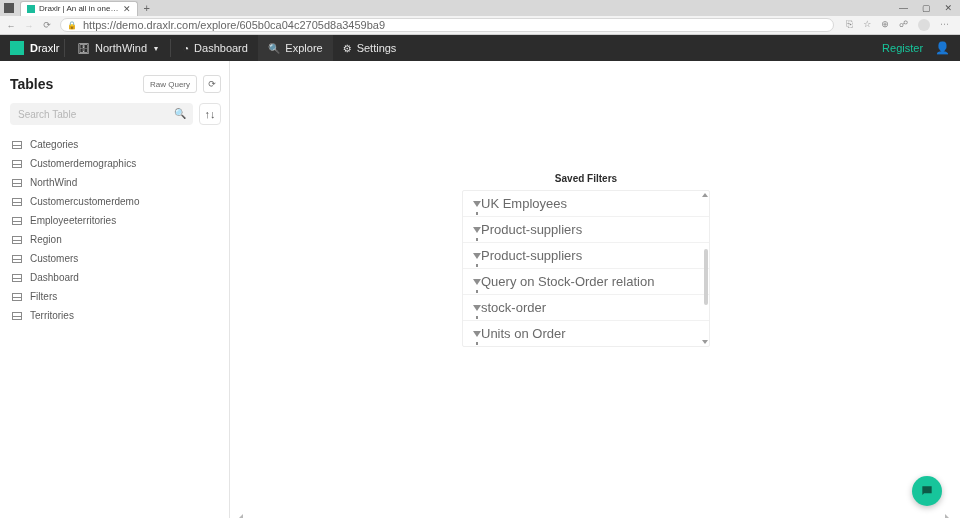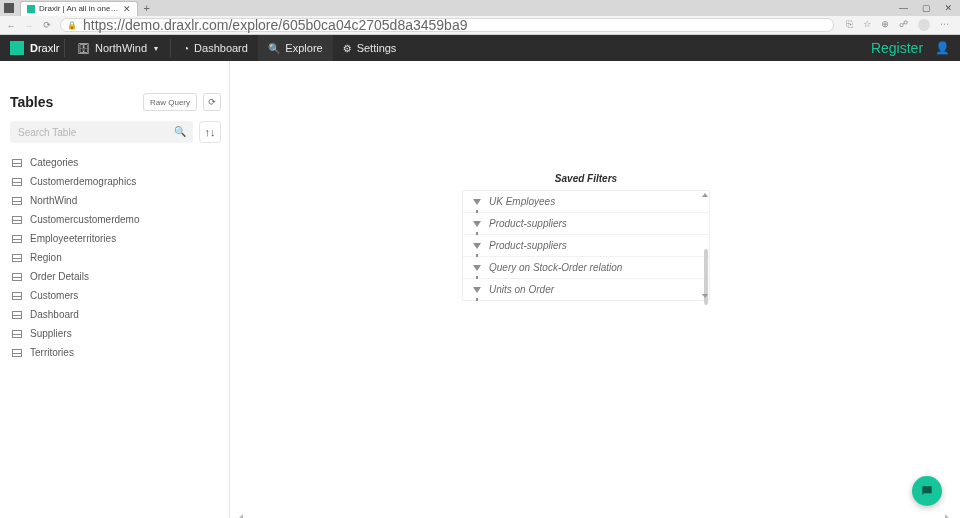--- a/index.html
+++ b/index.html
@@ -14,54 +14,54 @@
   .titlebar .tab-close { font-size: 9px; color: #555; cursor: pointer; }
   .titlebar .new-tab { margin-left: 6px; color: #666; cursor: pointer; font-size: 11px; }
   .titlebar .win-controls { margin-left: auto; display: flex; gap: 14px; color: #555; font-size: 9px; padding-right:4px;}
   .titlebar .win-controls span { cursor: pointer; }
 
   .addrbar { height: 19px; background: #f3f3f3; border-bottom: 1px solid #d0d0d0; display: flex; align-items: center; padding: 0 6px; gap: 8px; font-size: 9px; color: #555; }
   .addrbar .nav-ico { width: 10px; text-align: center; color: #888; cursor: pointer; }
   .addrbar .nav-ico.disabled { color: #ccc; }
   .addrbar .url-wrap { flex: 1; display: flex; align-items: center; gap: 6px; background: #fff; border: 1px solid #d8d8d8; border-radius: 10px; height: 14px; padding: 0 6px; }
   .addrbar .url-wrap .lock { font-size: 8px; color: #666; }
-  .addrbar .url { font-size: 14px; color: #666; white-space: nowrap; overflow: hidden; }
+  .addrbar .url { font-size: 11px; color: #666; white-space: nowrap; overflow: hidden; }
   .addrbar .right-icons { display: flex; gap: 10px; padding: 0 4px; color: #888; }
   .addrbar .right-icons span { cursor: pointer; }
   .addrbar .avatar { width: 12px; height: 12px; border-radius: 50%; background: #ddd; }
   .addrbar .menu-dots { letter-spacing: 1px; }
 
   
   .appnav { height: 26px; background: #2c2c2c; color: #fff; display: flex; align-items: center; padding: 0 10px; font-size: 11px; position: relative; }
   .appnav .logo { width: 14px; height: 14px; background: #17c59b; margin-right: 6px; }
   .appnav .brand { font-weight: 400; margin-right: 3px; }
   .appnav .brand b { font-weight: 700; }
   .appnav .navlink { display: flex; align-items: center; gap: 5px; padding: 0 10px; height: 26px; cursor: pointer; color: #e6e6e6; }
   .appnav .navlink.active { background: rgba(255,255,255,0.05); }
   .appnav .nav-ico-sm { font-size: 10px; }
   .appnav .caret { font-size: 8px; margin-left: 2px; }
   .appnav .sep { width: 1px; height: 18px; background: #444; margin: 0 2px; }
   .appnav .right { margin-left: auto; display: flex; align-items: center; gap: 12px; }
-  .appnav .register { color: #17c59b; font-size: 14px; cursor: pointer; }
+  .appnav .register { color: #17c59b; font-size: 11px; cursor: pointer; }
   .appnav .user-ico { color: #17c59b; font-size: 12px; }
 
   
   .hscroll-top, .hscroll-bot { position: absolute; right: 0; height: 4px; left: 230px; }
   .hscroll-top { top: 61px; }
   .hscroll-bot { bottom: 0; }
   .hscroll-top::before, .hscroll-top::after, .hscroll-bot::before, .hscroll-bot::after {
     content: ""; position: absolute; width: 5px; height: 5px; border: 4px solid transparent;
   }
   .hscroll-top::before, .hscroll-bot::before { left: 0; border-right-color: #b8b8b8; }
   .hscroll-top::after, .hscroll-bot::after { right: 2px; border-left-color: #b8b8b8; }
 
   
   .main { display: flex; height: calc(518px - 16px - 19px - 26px); position: relative; }
 
-  .sidebar { width: 230px; border-right: 1px solid #e4e4e4; padding: 32px 8px 8px 10px; background: #fff; overflow: hidden; position: relative; }
+  .sidebar { width: 230px; border-right: 1px solid #e4e4e4; padding: 14px 8px 8px 10px; background: #fff; overflow: hidden; position: relative; }
   .sidebar .sb-head { display: flex; align-items: center; justify-content: space-between; margin-bottom: 10px; }
   .sidebar .sb-title { font-size: 14px; font-weight: 700; color: #222; }
   .sidebar .sb-actions { display: flex; gap: 6px; }
   .sidebar .btn-raw { font-size: 8px; color: #666; border: 1px solid #dcdcdc; background: #fff; border-radius: 3px; padding: 3px 6px; cursor: pointer; }
   .sidebar .btn-refresh { width: 18px; height: 18px; border: 1px solid #dcdcdc; border-radius: 3px; display: flex; align-items: center; justify-content: center; font-size: 9px; color: #666; cursor: pointer; background:#fff;}
 
   .search-row { display: flex; gap: 6px; margin-bottom: 10px; }
   .search-box { flex: 1; position: relative; }
   .search-box input { width: 100%; height: 22px; border: none; background: #f2f2f2; border-radius: 4px; padding: 0 24px 0 8px; font-size: 10px; color: #333; outline: none; }
   .search-box input::placeholder { color: #b6b6b6; }
@@ -69,25 +69,25 @@
   .sort-btn { width: 22px; height: 22px; border: 1px solid #e4e4e4; border-radius: 4px; display: flex; align-items: center; justify-content: center; font-size: 11px; color: #555; cursor: pointer; background:#fff;}
 
   .table-list { list-style: none; }
   .table-list li { display: flex; align-items: center; gap: 8px; padding: 4px 2px; font-size: 10px; color: #5a5a5a; cursor: pointer; }
   .table-list li .tbl-ico { width: 10px; height: 8px; display: inline-block; position: relative; }
   .table-list li .tbl-ico::before { content:""; position:absolute; inset:0; border:1px solid #8a8a8a; }
   .table-list li .tbl-ico::after { content:""; position:absolute; left:0; right:0; top:50%; height:0; border-top:1px solid #8a8a8a; }
 
   .content { flex: 1; position: relative; background: #fff; }
 
-  .saved-panel { position: absolute; left: 232px; top: 112px; width: 248px; font-style: italic; }
+  .saved-panel { position: absolute; left: 232px; top: 112px; width: 248px; }
   .saved-title { font-size: 10px; font-weight: 700; color: #2c2c2c; text-align: center; margin-bottom: 6px; }
   .saved-box { position: relative; border: 1px solid #eee; border-radius: 2px; background: #fff; }
   .saved-list { list-style: none; }
-  .saved-list li { display: flex; align-items: center; gap: 8px; padding: 5px 10px; font-size: 10px; color: #6a6a6a; border-bottom: 1px solid #f1f1f1; cursor: pointer; }
+  .saved-list li { display: flex; align-items: center; padding: 5px 10px; font-size: 13px; color: #6a6a6a; border-bottom: 1px solid #f1f1f1; cursor: pointer; }
   .saved-list li:last-child { border-bottom: none; }
   .filter-ico { display:inline-block; width:0; height:0; border-left:4px solid transparent; border-right:4px solid transparent; border-top:6px solid #8e8e8e; position: relative; }
   .filter-ico::after { content:""; position:absolute; left:-1px; top:5px; width:2px; height:3px; background:#8e8e8e; }
   .sb-scroll { position:absolute; right:1px; top:58px; width:4px; height:56px; background:#d0d0d0; border-radius:2px; }
   .sb-arrow-up, .sb-arrow-dn { position:absolute; right:1px; width:0; height:0; border-left:3px solid transparent; border-right:3px solid transparent; }
   .sb-arrow-up { top:2px; border-bottom:4px solid #9a9a9a; }
   .sb-arrow-dn { bottom:2px; border-top:4px solid #9a9a9a; }
 
   .chat-fab { position: absolute; right: 18px; bottom: 12px; width: 30px; height: 30px; border-radius: 50%; background: #17c59b; box-shadow: 0 2px 6px rgba(0,0,0,0.25); display: flex; align-items: center; justify-content: center; cursor: pointer; }
   .chat-fab svg { width: 14px; height: 14px; fill: #0d5a47; }
@@ -196,33 +196,29 @@
         <li>
           <span class="tbl-ico"></span>
           <span>Employeeterritories</span>
         </li>
         <li>
           <span class="tbl-ico"></span>
           <span>Region</span>
         </li>
         <li>
           <span class="tbl-ico"></span>
-          <span>Order Details</span>
-        </li>
-        <li>
-          <span class="tbl-ico"></span>
           <span>Customers</span>
         </li>
         <li>
           <span class="tbl-ico"></span>
           <span>Dashboard</span>
         </li>
         <li>
           <span class="tbl-ico"></span>
-          <span>Suppliers</span>
+          <span>Filters</span>
         </li>
         <li>
           <span class="tbl-ico"></span>
           <span>Territories</span>
         </li>
       </ul>
   </aside>
 
   <section class="content">
     <div class="saved-panel">
@@ -241,20 +237,24 @@
             <li>
               <span class="filter-ico"></span>
               <span>Product-suppliers</span>
             </li>
             <li>
               <span class="filter-ico"></span>
               <span>Query on Stock-Order relation</span>
             </li>
             <li>
               <span class="filter-ico"></span>
+              <span>stock-order</span>
+            </li>
+            <li>
+              <span class="filter-ico"></span>
               <span>Units on Order</span>
             </li>
           </ul>
         <span class="sb-scroll"></span>
         <span class="sb-arrow-dn"></span>
       </div>
     </div>
 
     <div class="chat-fab">
       <svg viewBox="0 0 24 24">

